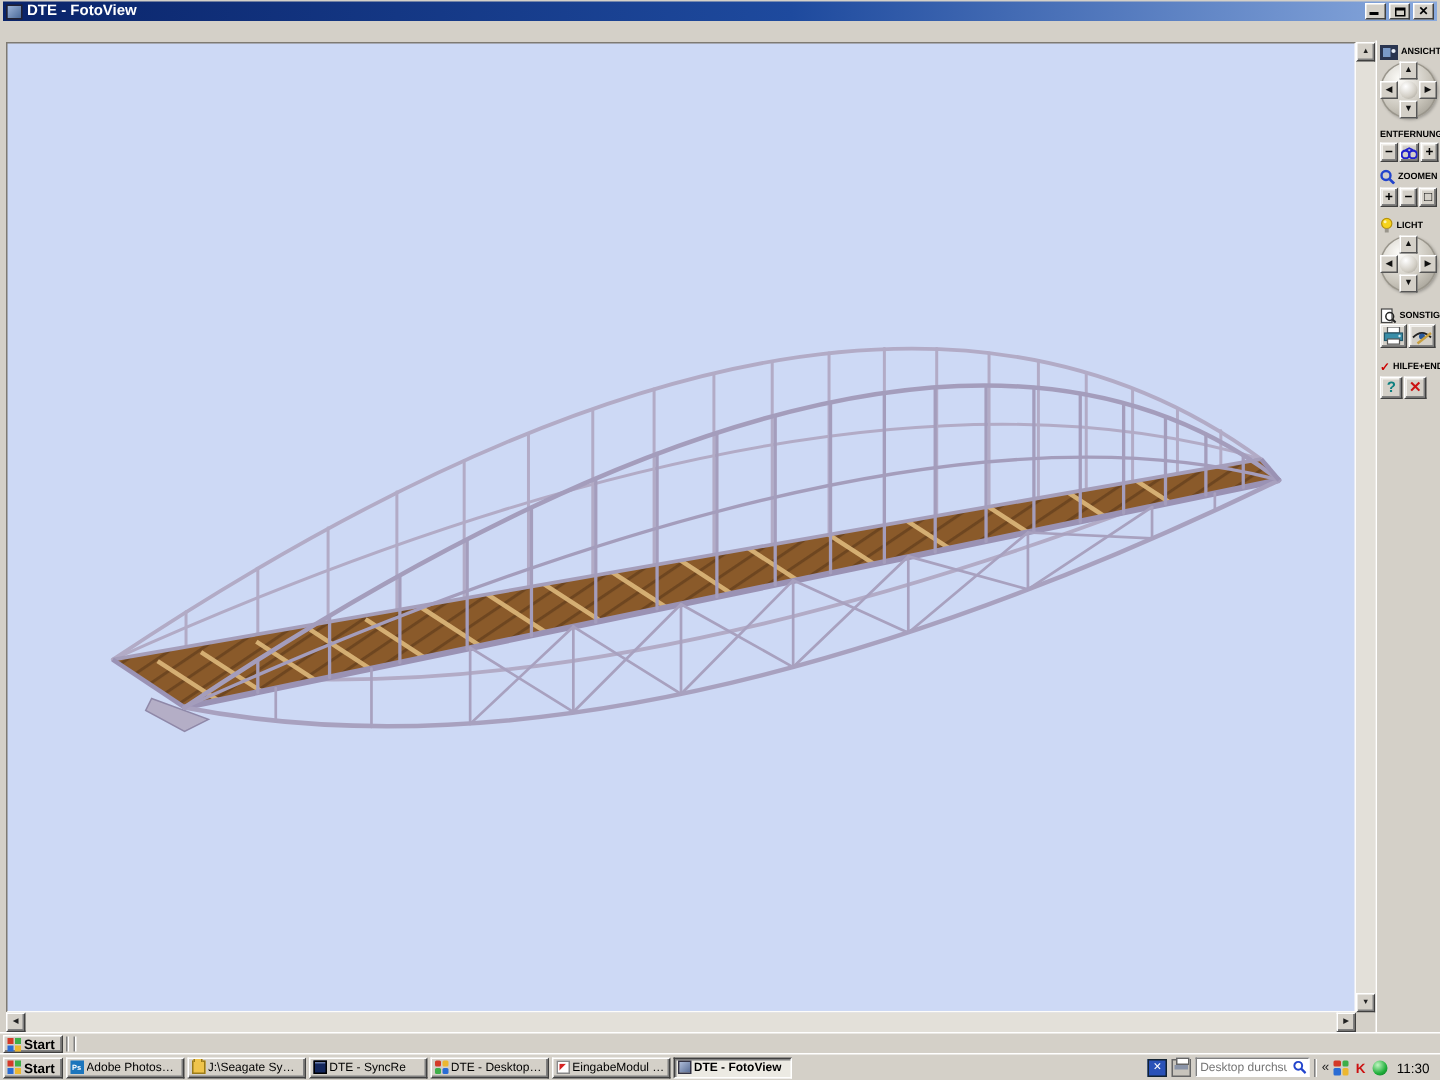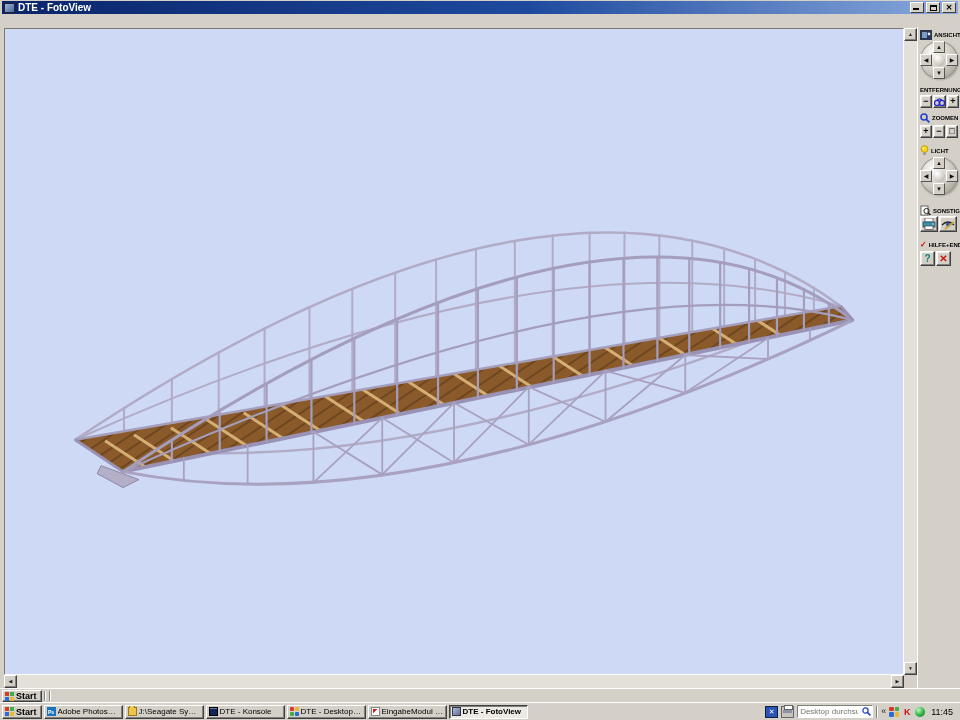--- a/index.html
+++ b/index.html
@@ -403,21 +403,21 @@
     <div class="task">
       <span class="ticon ps">Ps</span>
       <span class="lbl">Adobe Photoshop CS3 E...</span>
     </div>
     <div class="task">
       <span class="ticon folder"></span>
       <span class="lbl">J:\Seagate Sync\SyncRe...</span>
     </div>
     <div class="task">
       <span class="ticon console"></span>
-      <span class="lbl">DTE - Konsole</span>
+      <span class="lbl">DTE - SyncRe</span>
     </div>
     <div class="task">
       <span class="ticon grid4">
           <i class="g1"></i>
           <i class="g2"></i>
           <i class="g3"></i>
           <i class="g4"></i>
         </span>
       <span class="lbl">DTE - Desktop Engineeri...</span>
     </div>
@@ -445,17 +445,17 @@
       <span class="etch"></span>
       <span class="chev">«</span>
       <span class="trayic grid4">
           <i class="g1"></i>
           <i class="g3"></i>
           <i class="g4"></i>
           <i class="g2"></i>
         </span>
       <span class="trayic kico">K</span>
       <span class="trayic orbico"></span>
-      <span class="clock">11:45</span>
+      <span class="clock">11:30</span>
     </div>
   </div>
 
 </div>
 
 </body></html>

